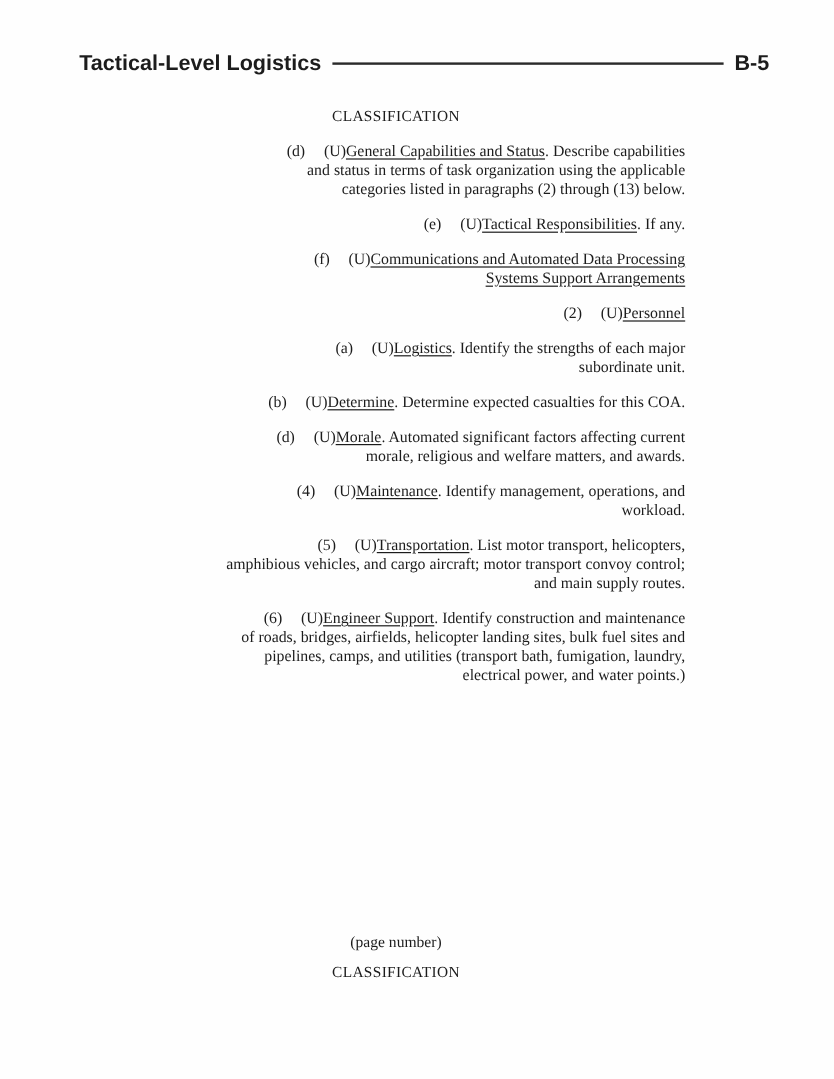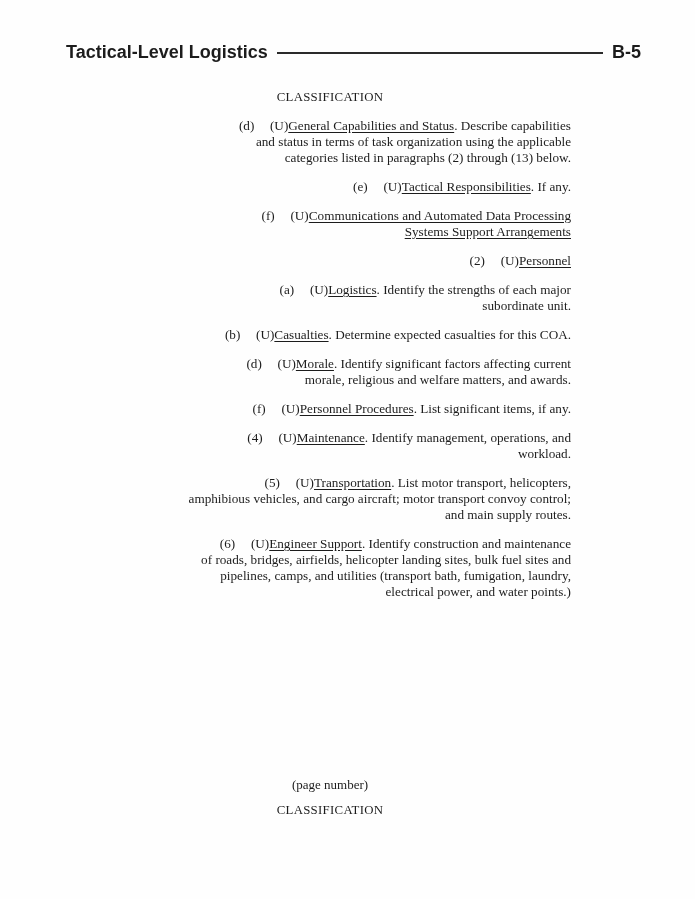--- a/index.html
+++ b/index.html
@@ -65,27 +65,26 @@
     <p class="para sub"><span class="lab">(d)</span><span class="mark">(U)</span><span class="ttl">General Capabilities and Status</span><span class="txt">. Describe capabilities and status in terms of task organization using the applicable categories listed in paragraphs (2) through (13) below.</span></p>
 
     <p class="para sub"><span class="lab">(e)</span><span class="mark">(U)</span><span class="ttl">Tactical Responsibilities</span><span class="txt">. If any.</span></p>
 
     <p class="para sub"><span class="lab">(f)</span><span class="mark">(U)</span><span class="ttl">Communications and Automated Data Processing Systems Support Arrangements</span><span class="txt"></span></p>
 
     <p class="para main"><span class="lab">(2)</span><span class="mark">(U)</span><span class="ttl">Personnel</span><span class="txt"></span></p>
 
     <p class="para sub"><span class="lab">(a)</span><span class="mark">(U)</span><span class="ttl">Logistics</span><span class="txt">. Identify the strengths of each major subordinate unit.</span></p>
 
-    <p class="para sub"><span class="lab">(b)</span><span class="mark">(U)</span><span class="ttl">Casualties</span><span class="txt">. Determine expected casualties for this COA.</span></p>
+    <p class="para sub"><span class="lab">(b)</span><span class="mark">(U)</span><span class="ttl">Determine</span><span class="txt">. Determine expected casualties for this COA.</span></p>
 
 
-    <p class="para sub"><span class="lab">(d)</span><span class="mark">(U)</span><span class="ttl">Morale</span><span class="txt">. Identify significant factors affecting current morale, religious and welfare matters, and awards.</span></p>
+    <p class="para sub"><span class="lab">(d)</span><span class="mark">(U)</span><span class="ttl">Morale</span><span class="txt">. Automated significant factors affecting current morale, religious and welfare matters, and awards.</span></p>
 
 
-    <p class="para sub"><span class="lab">(f)</span><span class="mark">(U)</span><span class="ttl">Personnel Procedures</span><span class="txt">. List significant items, if any.</span></p>
 
 
     <p class="para main"><span class="lab">(4)</span><span class="mark">(U)</span><span class="ttl">Maintenance</span><span class="txt">. Identify management, operations, and workload.</span></p>
 
     <p class="para main"><span class="lab">(5)</span><span class="mark">(U)</span><span class="ttl">Transportation</span><span class="txt">. List motor transport, helicopters, amphibious vehicles, and cargo aircraft; motor transport convoy control; and main supply routes.</span></p>
 
     <p class="para main"><span class="lab">(6)</span><span class="mark">(U)</span><span class="ttl">Engineer Support</span><span class="txt">. Identify construction and maintenance of roads, bridges, airfields, helicopter landing sites, bulk fuel sites and pipelines, camps, and utilities (transport bath, fumigation, laundry, electrical power, and water points.)</span></p>
 
   </main>
 

